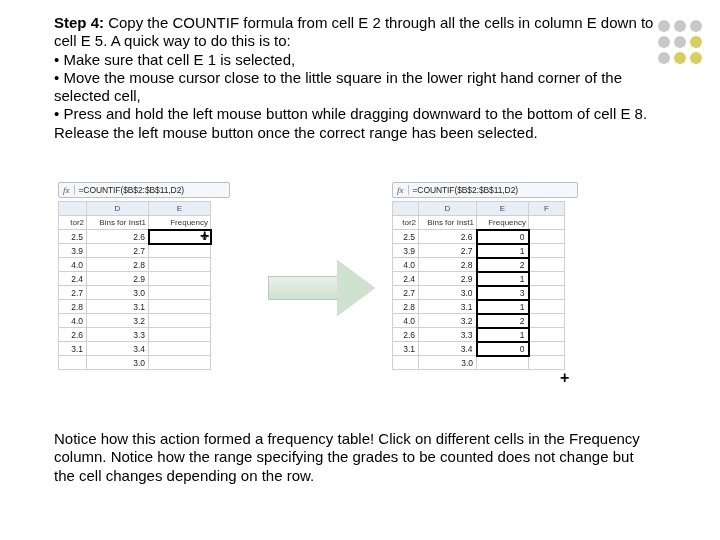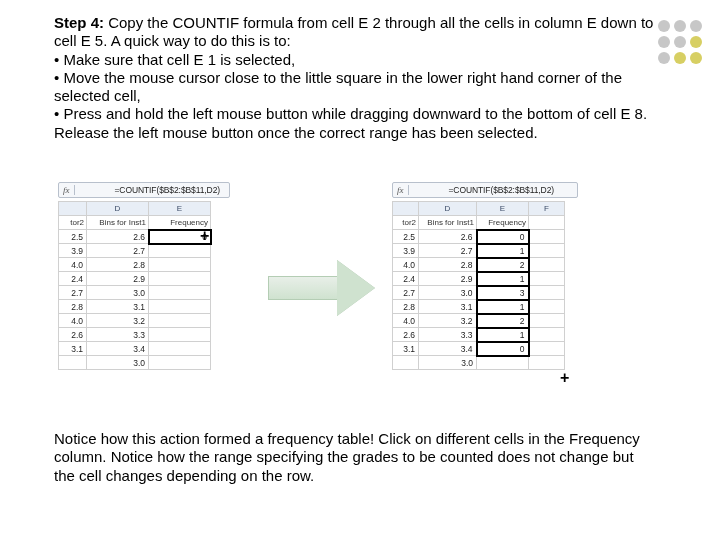--- a/index.html
+++ b/index.html
@@ -61,21 +61,20 @@
     font-style: italic;
     font-family: serif;
     padding: 0 4px;
     border-right: 1px solid #b8c0cc;
     color: #555;
   }
   .formula {
     padding: 0 4px;
     font-size: 8.5px;
     letter-spacing: -0.1px;
-    margin-left: 36px;
   }
 
   .grid {
     border-collapse: collapse;
     background: #fff;
   }
   .grid th, .grid td {
     border: 1px solid #d0d0d0;
     height: 14px;
     padding: 0 3px;

